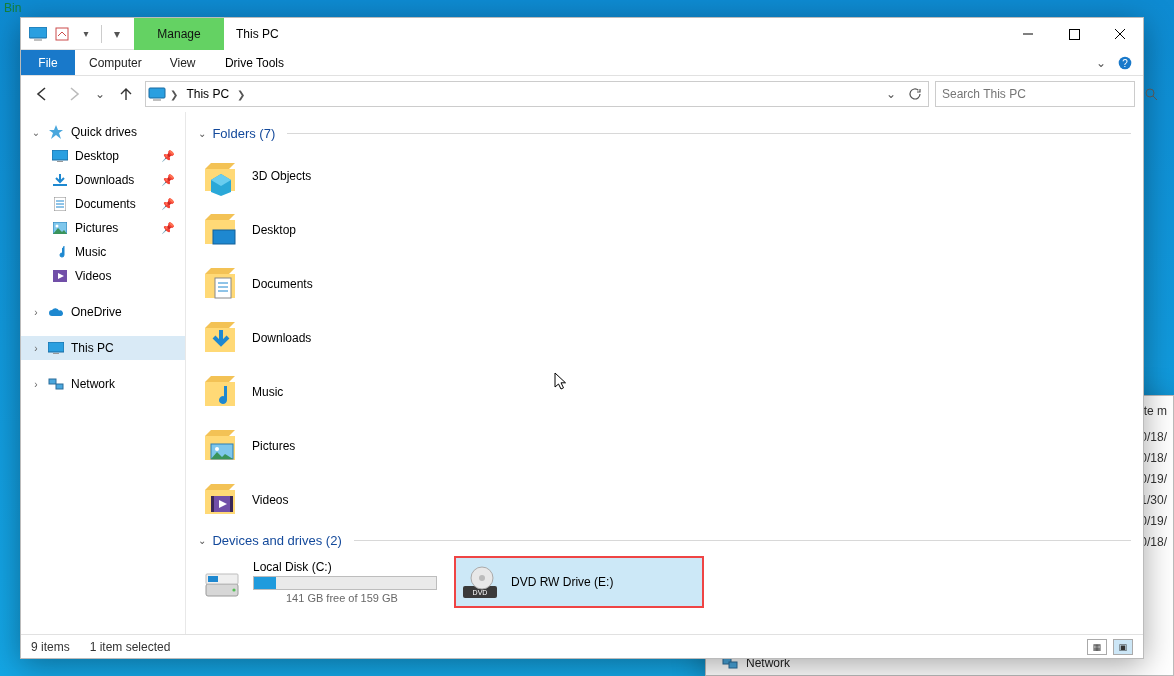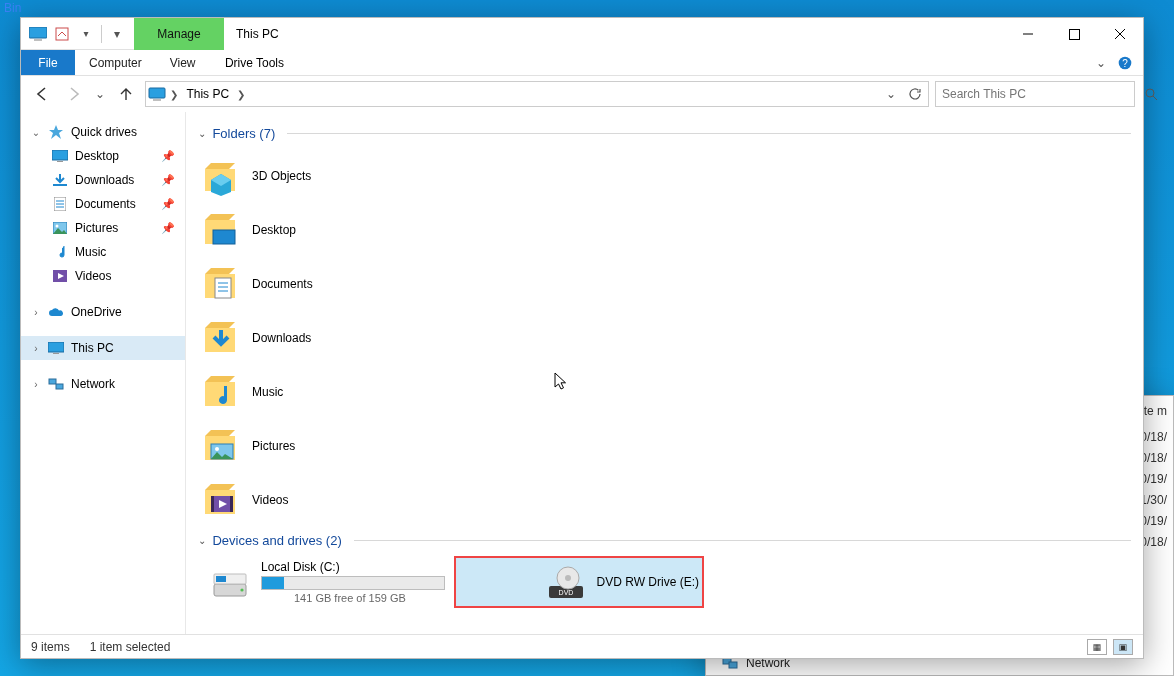--- a/index.html
+++ b/index.html
@@ -1,17 +1,17 @@
 <!DOCTYPE html>
 <html><head>
 <meta charset="utf-8">
 <style>
 * { box-sizing: border-box; margin: 0; padding: 0; font-family: "Segoe UI", Tahoma, sans-serif; }
 body { width: 1174px; height: 676px; background: linear-gradient(180deg, #0e8bd2 0%, #14a6e5 100%); overflow: hidden; position: relative; font-size: 12px; }
-.taskbar-label { position:absolute; top:1px; left:4px; color:#3b82f6; font-size:12px; }
+.taskbar-label { position:absolute; top:1px; left:4px; color:#15803d; font-size:12px; }
 .window { position:absolute; top:17px; left:20px; width:1124px; height:642px; background:#fff; box-shadow:0 6px 30px rgba(0,0,0,.35); border:1px solid #bbb; display:flex; flex-direction:column; }
 .title-row { height:32px; display:flex; align-items:stretch; }
 .qa { display:flex; align-items:center; gap:6px; padding:0 8px; border-bottom:1px solid #e1e1e1;}
 .qa .ico { width:18px; height:18px; display:flex; align-items:center; justify-content:center; }
 .title-row .contextual { width:90px; display:flex; align-items:center; justify-content:center; background:#64d263; color:#111;text-align:right; }
 .title-row .title { flex:1; display:flex; align-items:center; padding-left:12px; }
 .win-controls { display:flex; }
 .win-controls div { width:46px; display:flex; align-items:center; justify-content:center; }
 
 .ribbon-tabs { height:26px; display:flex; align-items:stretch; border-bottom:1px solid #e1e1e1; }
@@ -46,21 +46,21 @@
 .pin { color:#888; margin-left:auto; margin-right:10px; font-size:11px;}
 
 .content { flex:1; overflow:auto; padding:8px 12px; }
 .group-header { display:flex; align-items:center; gap:6px; color:#13499b; font-size:13px; margin:6px 0 8px 0; }
 .group-header .tw { color:#555; font-size:10px; }
 .group-header .line { flex:1; height:1px; background:#d8d8d8; margin-left:6px; }
 
 .folders-grid { display:flex; flex-wrap:wrap;flex-direction:column; }
 .folder-tile { width:254px; height:54px; display:flex; align-items:center; gap:10px; padding:2px; }
 .folder-tile .ficon { width:42px; height:42px; display:flex; align-items:center; justify-content:center; }
-.drive-tile { width:250px; height:52px; display:flex; align-items:center; gap:10px; padding:3px;justify-content:flex-end; }
+.drive-tile { width:250px; height:52px; display:flex; align-items:center; gap:10px; padding:3px; }
 .drive-tile.selected { background:#cce8f7; border:2px solid #ef4444; }
 .drive-tile .dicon { width:42px; height:42px; display:flex; align-items:center; justify-content:center; }
 .drive-info .bar { width:184px; height:14px; border:1px solid #bdbdbd; background:#eaeaea; margin:2px 0; position:relative; }
 .drive-info .bar .fill { position:absolute; left:0; top:0; bottom:0; background:#1f9bdd; }
 .drive-info .free { color:#676767; font-size:11px;margin-left:33px; }
 
 .status { height:24px; border-top:1px solid #e1e1e1; display:flex; align-items:center; padding:0 10px; gap:20px; color:#333; }
 .status .right { margin-left:auto; display:flex; gap:6px; }
 .status .viewbtn { width:20px; height:16px; border:1px solid #aaa; display:flex; align-items:center; justify-content:center; font-size:9px;}
 

